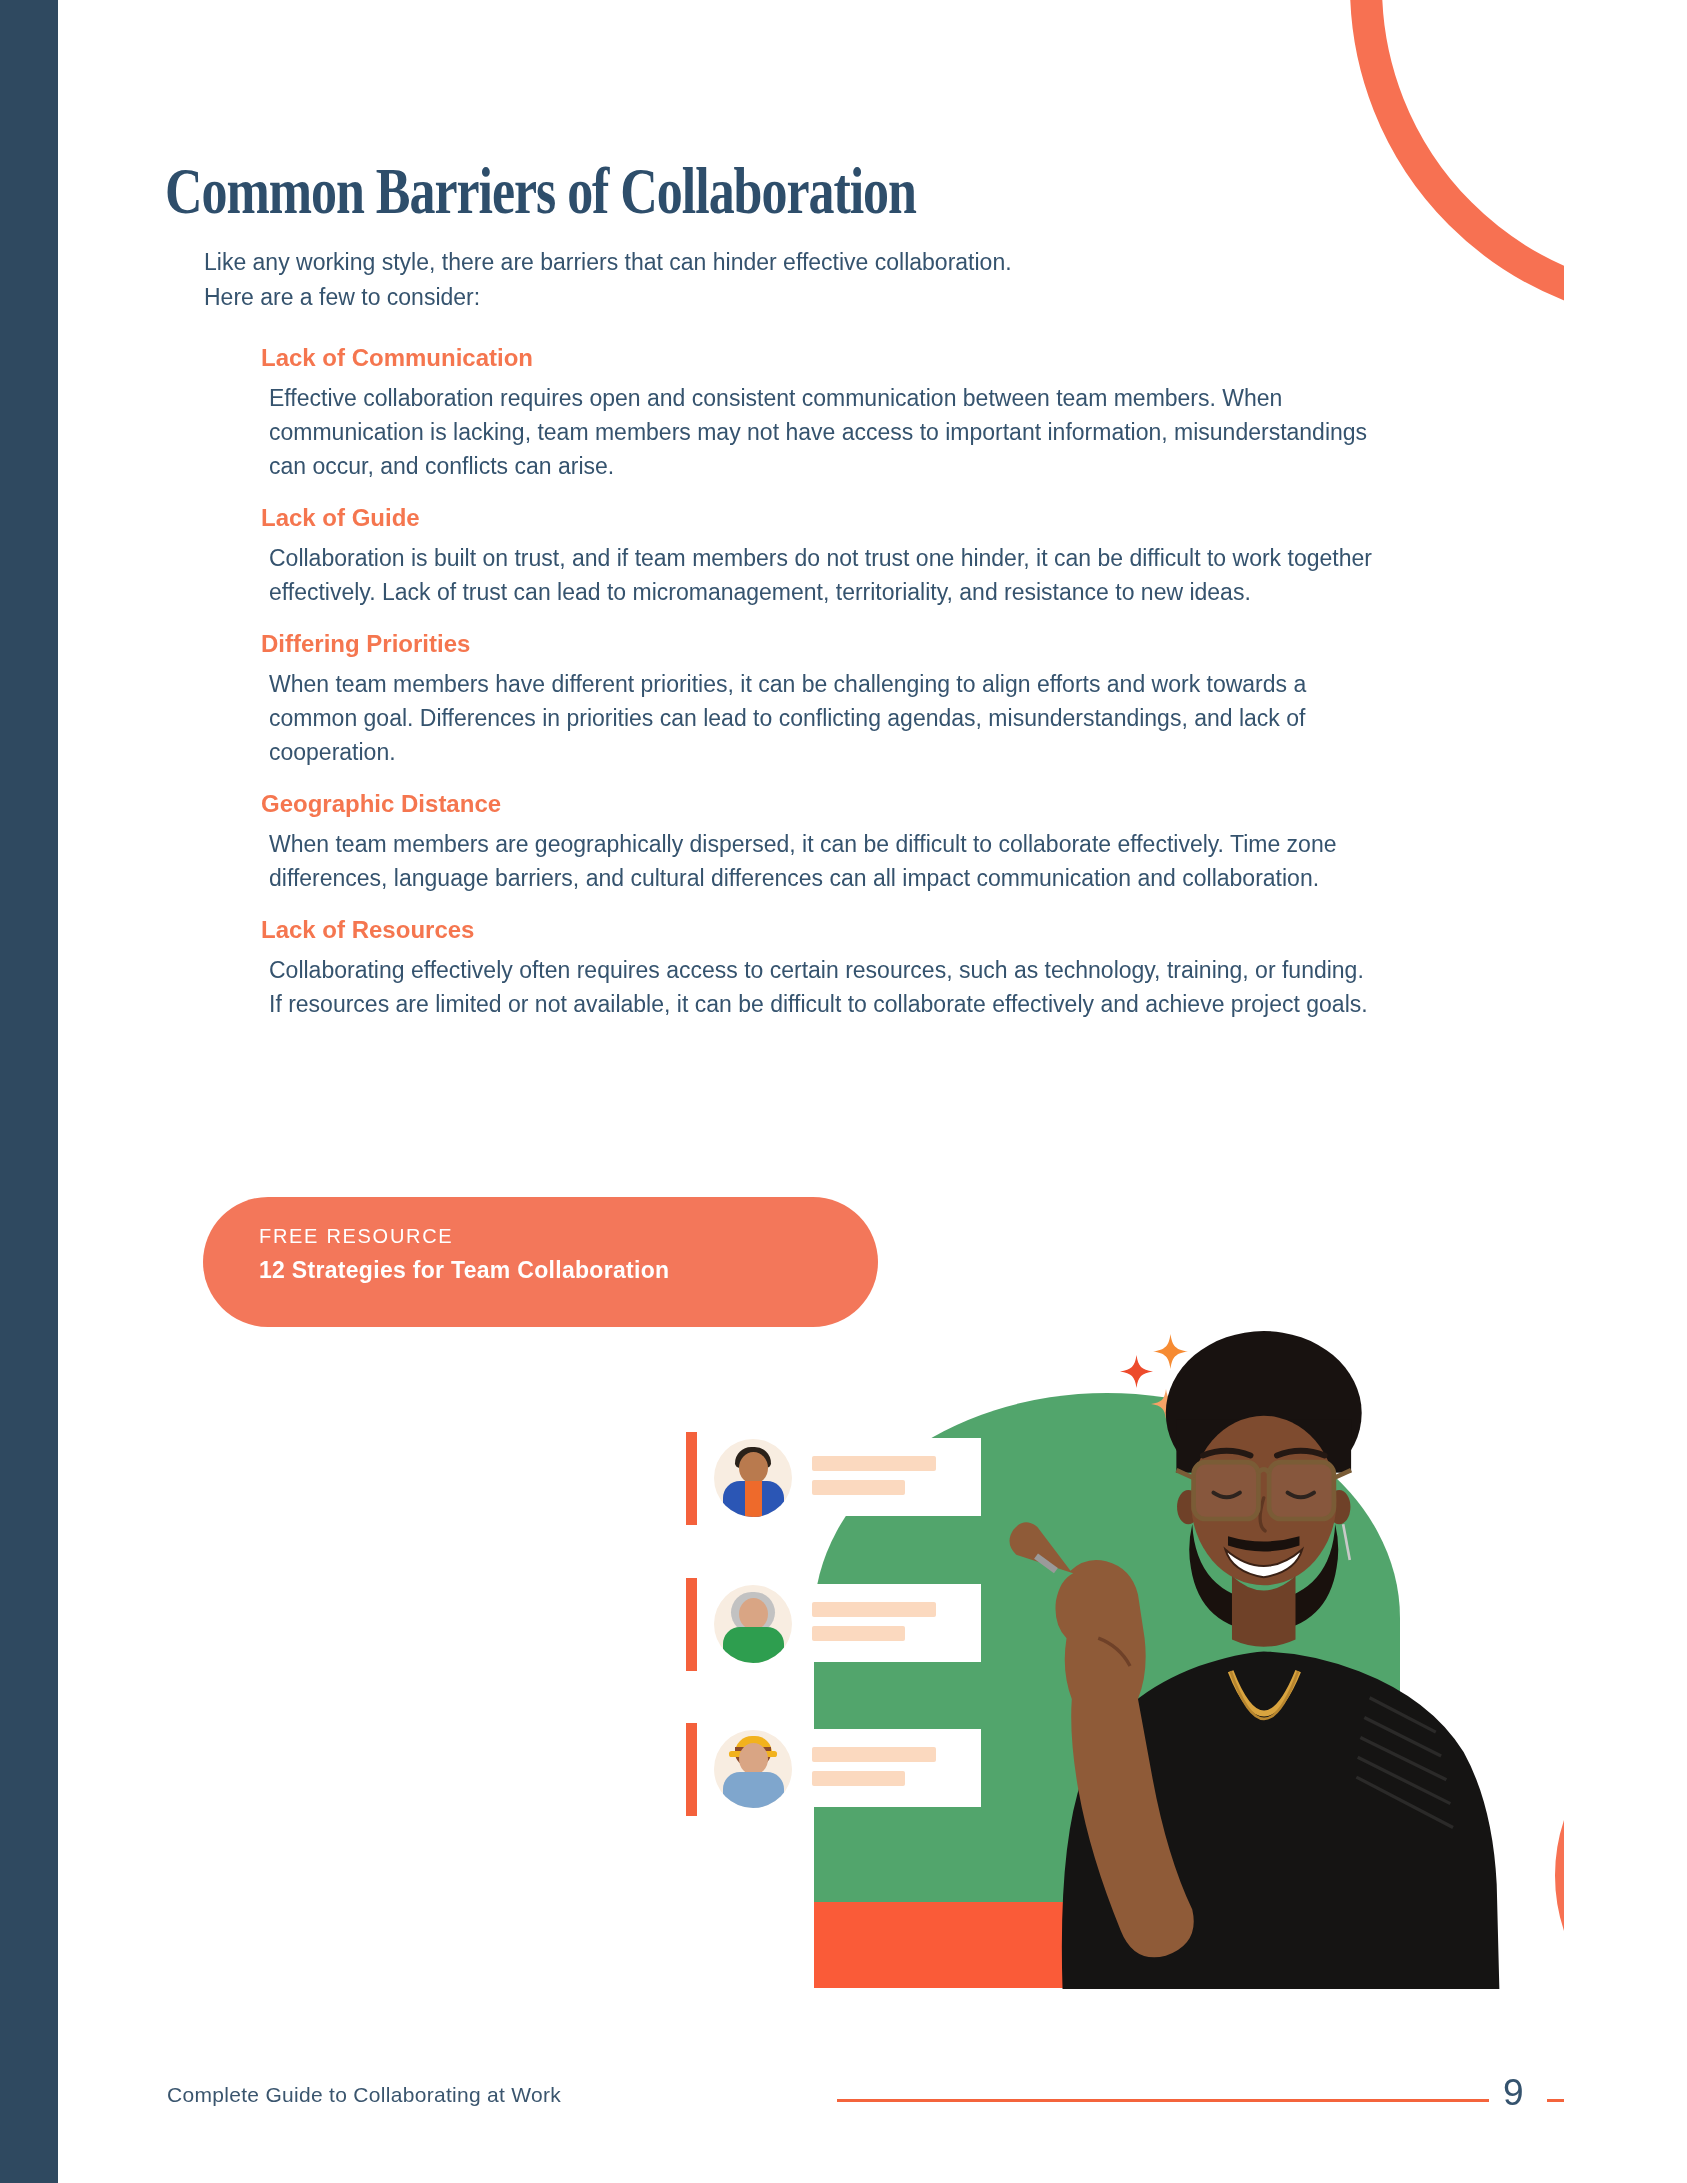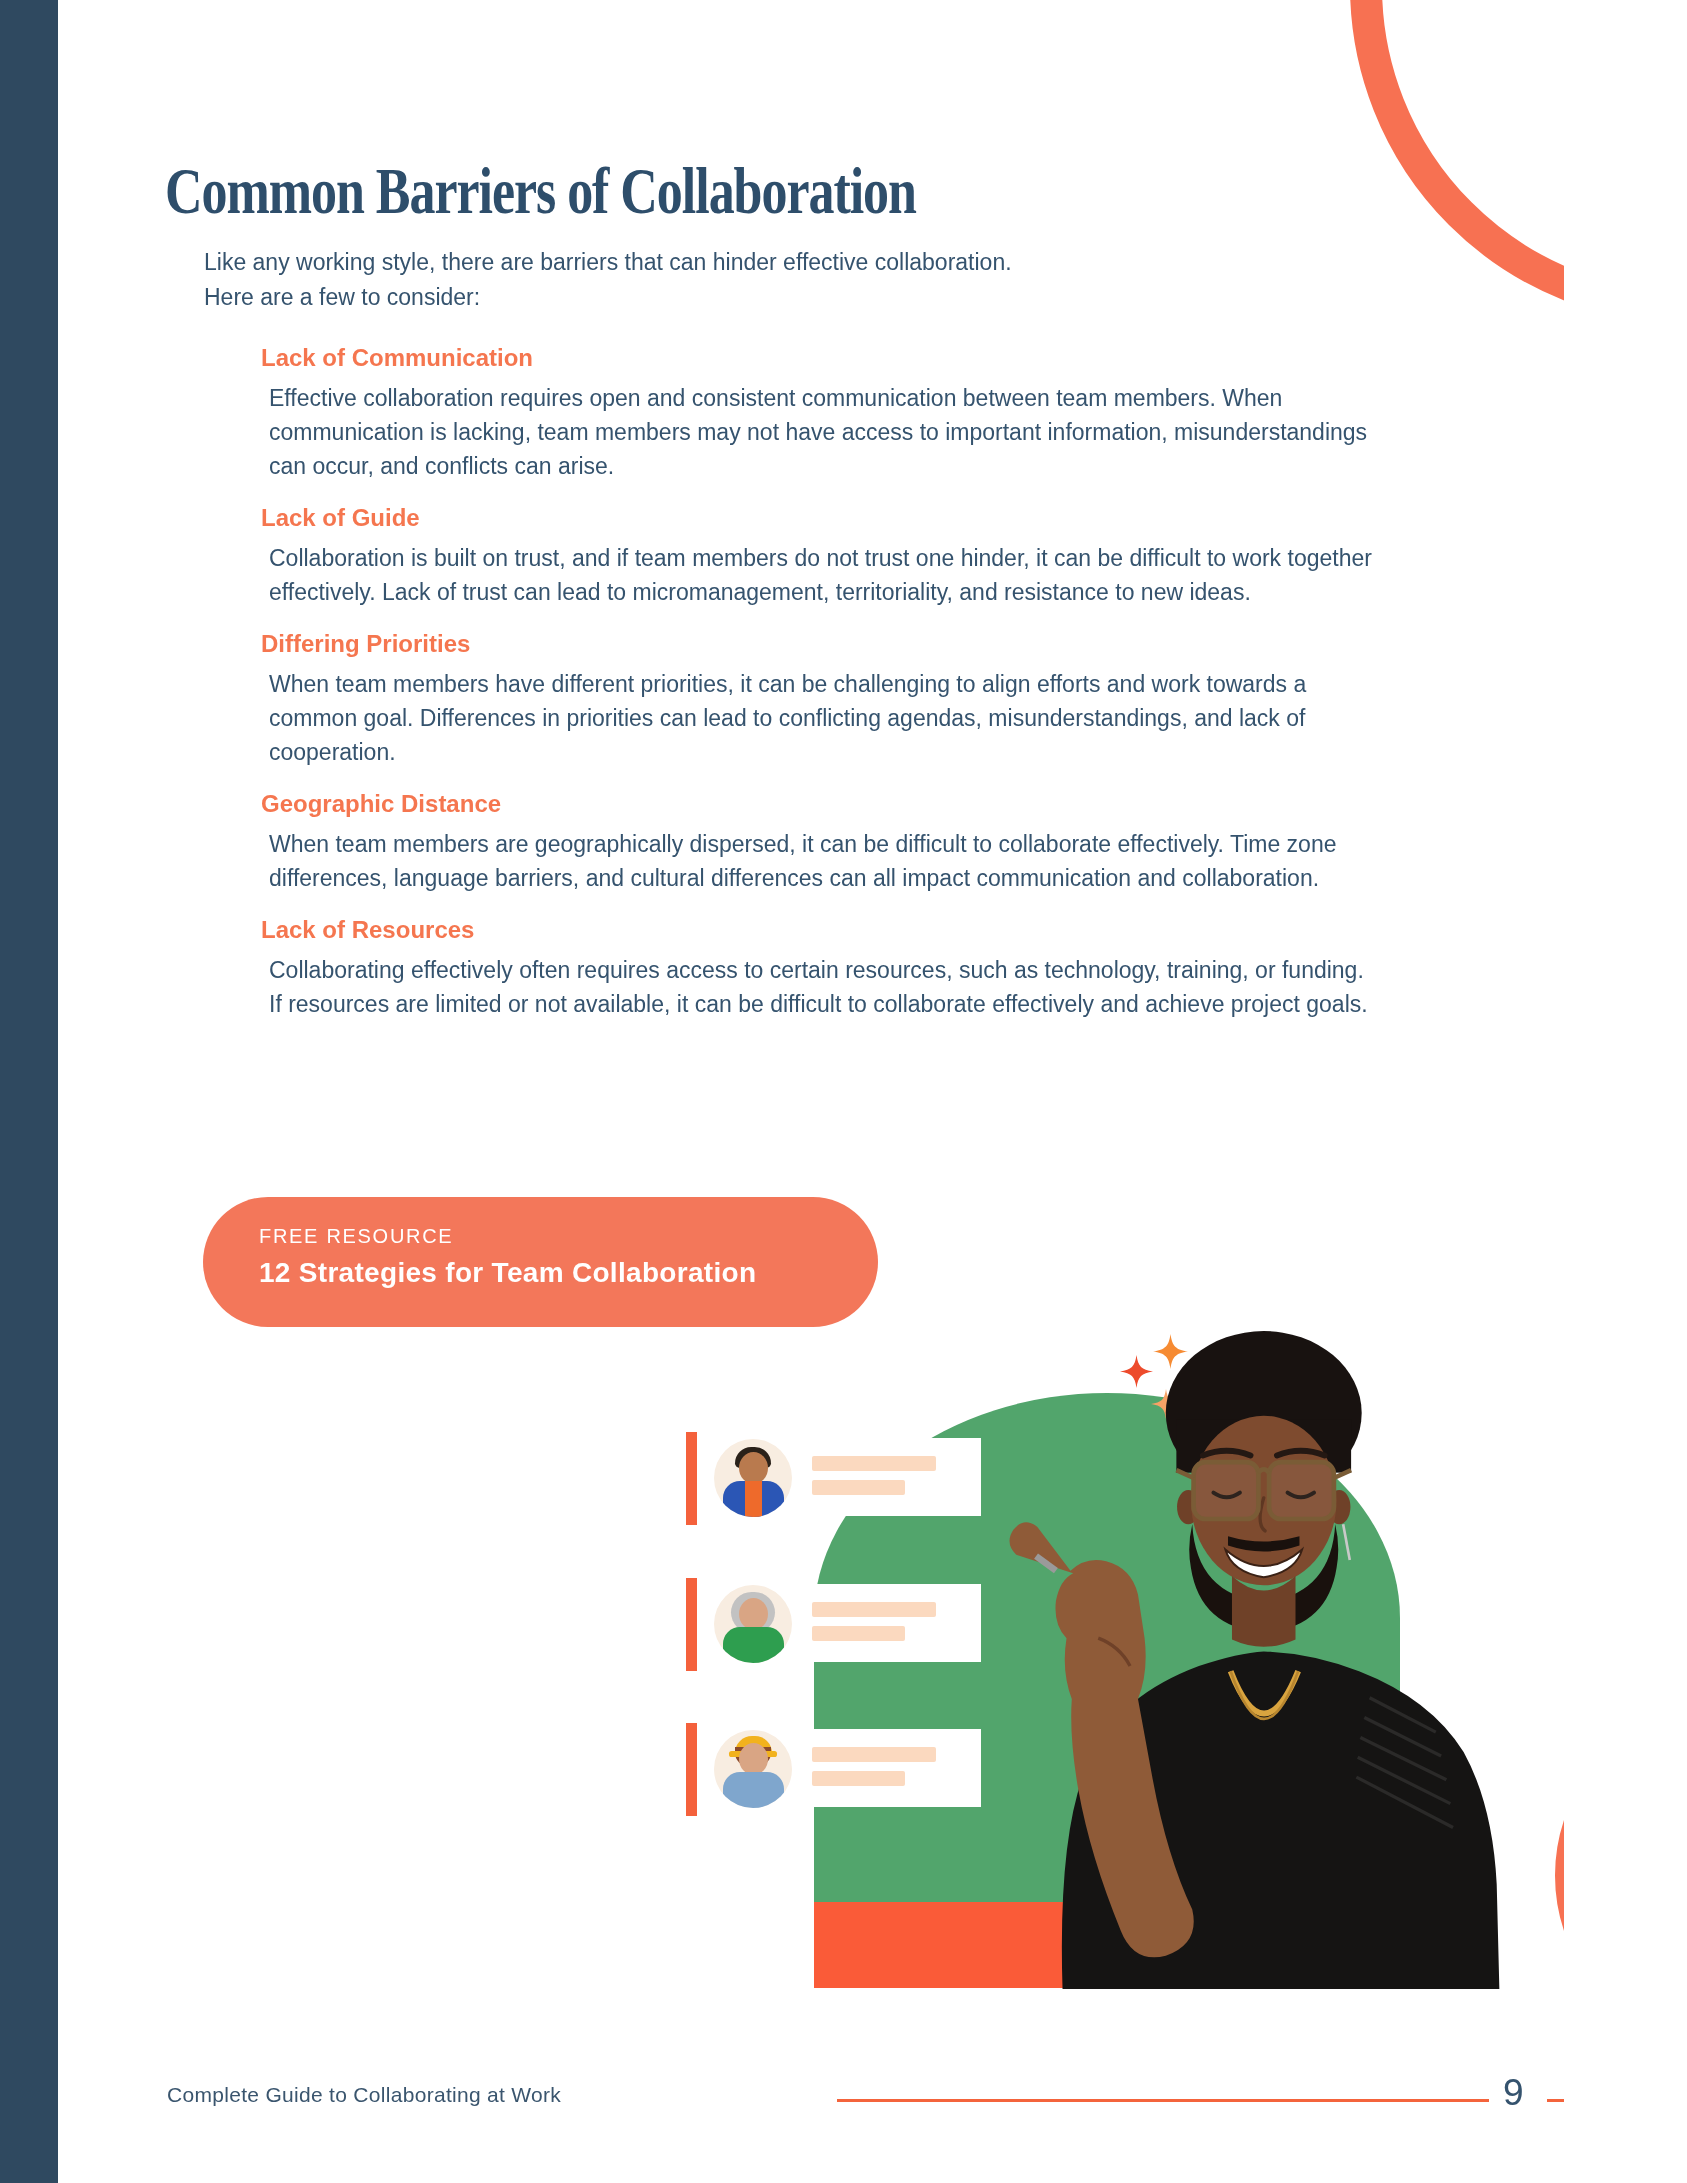--- a/index.html
+++ b/index.html
@@ -29,21 +29,21 @@
   .section { margin:0 0 20px 0; }
   .section h3 { margin:0 0 5.3px 0; font-size:24px; line-height:30px; font-weight:700; color:#F5764F; }
   .section p { margin:8px; font-size:23px; line-height:34px; color:#35536E; }
 
   
   .callout {
     position:absolute; left:203px; top:1197px; width:675px; height:130px; box-sizing:border-box;
     background:#F3775A; border-radius:65px; color:#ffffff; padding:28px 26.5px 0 56px;
   }
   .callout .eyebrow { font-size:20px; letter-spacing:1.7px; margin-bottom:9.3px; font-weight:400; }
-  .callout .titleline { font-size:28px; font-weight:700; letter-spacing:0.3px; }
+  .callout .titleline { font-size:23px; font-weight:700; letter-spacing:0.3px; }
 
   
   .arch { position:absolute; left:814px; top:1393px; width:586px; height:509px; background:#52A56C;
           border-radius:293px 293px 0 0 / 225px 225px 0 0; }
   .base-strip { position:absolute; left:814px; top:1902px; width:586px; height:86px; background:#FA5B38; }
 
   .chat-row { position:absolute; left:686px; width:298px; height:99px; }
   .row-1 { top:1432px; } .row-2 { top:1578px; } .row-3 { top:1723px; }
   .row-bar { position:absolute; left:0; top:0; width:10.6px; height:93px; background:#F4613C; }
   .card { position:absolute; left:112px; top:6px; width:183px; height:78px; background:#ffffff; }

